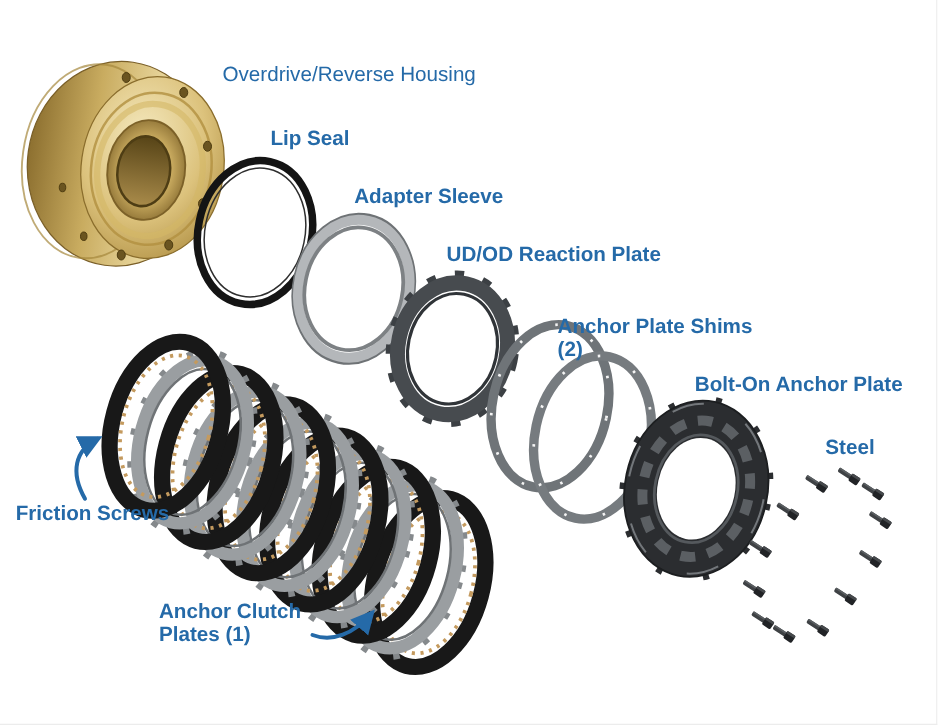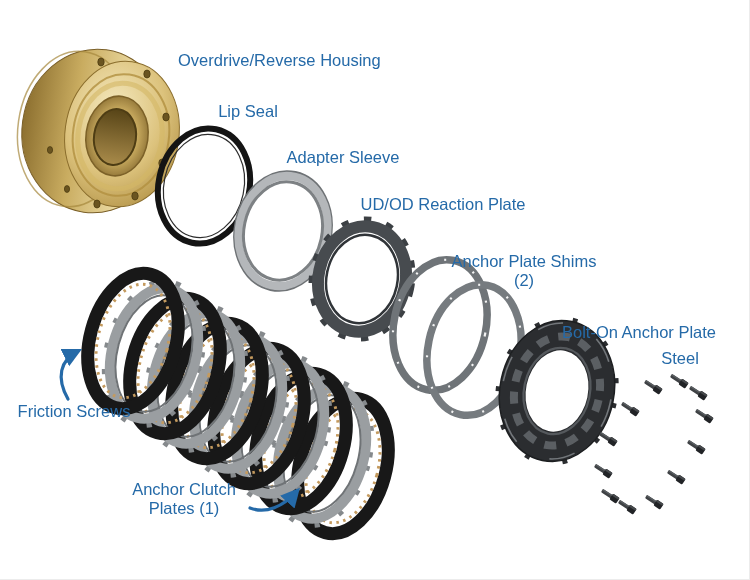--- a/index.html
+++ b/index.html
@@ -14,21 +14,21 @@
     font-family:"Liberation Sans","DejaVu Sans",sans-serif;
   }
   #art{position:absolute;left:0;top:0;}
   .lbl{
     position:absolute;
     color:#256aa8;
     font-size:16.5px;
     line-height:19px;
     white-space:nowrap;
   }
-  .ctr{transform:translateX(-50%);text-align:center;}
+  .ctr{transform:translateX(-50%);font-weight:bold;}
 </style>
 </head>
 <body>
 
 <div id="stage">
 
   <svg id="art" width="750" height="580" viewBox="0 0 750 580">
     <defs>
       <linearGradient id="brassBody" x1="0" y1="0" x2="1" y2="0">
         <stop offset="0" stop-color="#8d7030"></stop>
@@ -259,21 +259,21 @@
 
   <div class="lbl ctr" style="left:343px;top:148px;">Adapter Sleeve</div>
 
   <div class="lbl ctr" style="left:443px;top:195px;">UD/OD Reaction Plate</div>
 
   <div class="lbl ctr" style="left:524px;top:252px;">
     <div>Anchor Plate Shims</div>
     <div>(2)</div>
   </div>
 
-  <div class="lbl ctr" style="left:639px;top:299px;margin-top:24px;">Bolt-On Anchor Plate</div>
+  <div class="lbl ctr" style="left:639px;top:299px;">Bolt-On Anchor Plate</div>
 
   <div class="lbl ctr" style="left:680px;top:349px;">Steel</div>
 
   <div class="lbl ctr" style="left:74px;top:402px;">
     <div>Friction Screws</div>
   </div>
 
   <div class="lbl ctr" style="left:184px;top:480px;">
     <div>Anchor Clutch</div>
     <div>Plates (1)</div>

